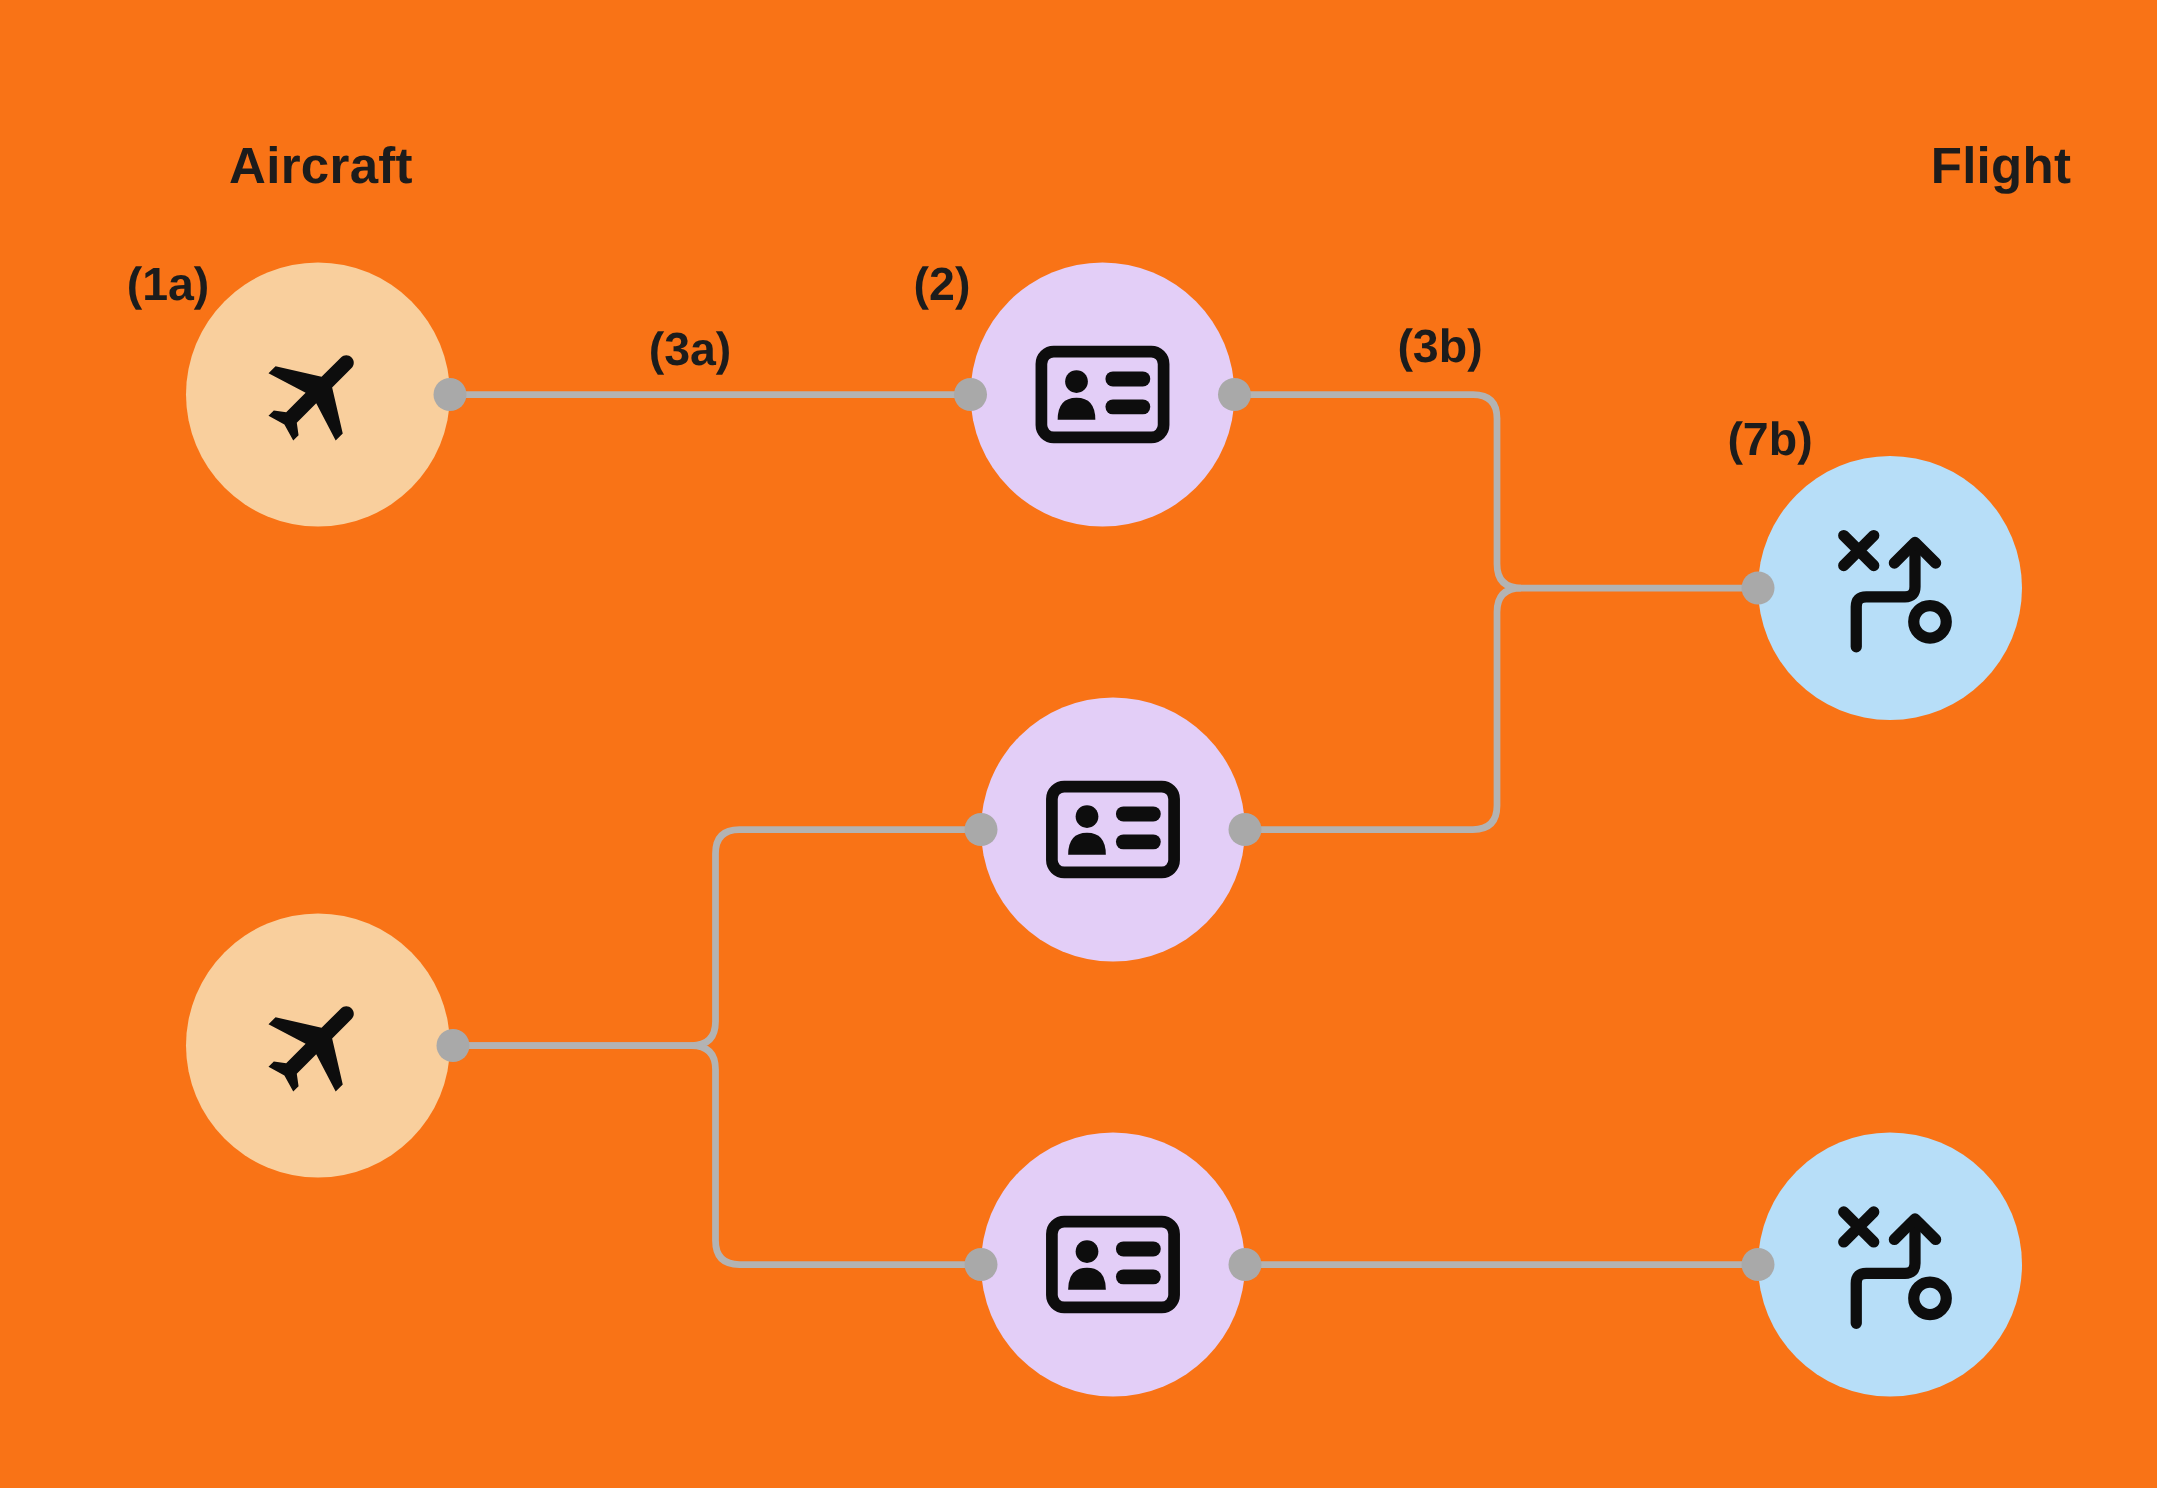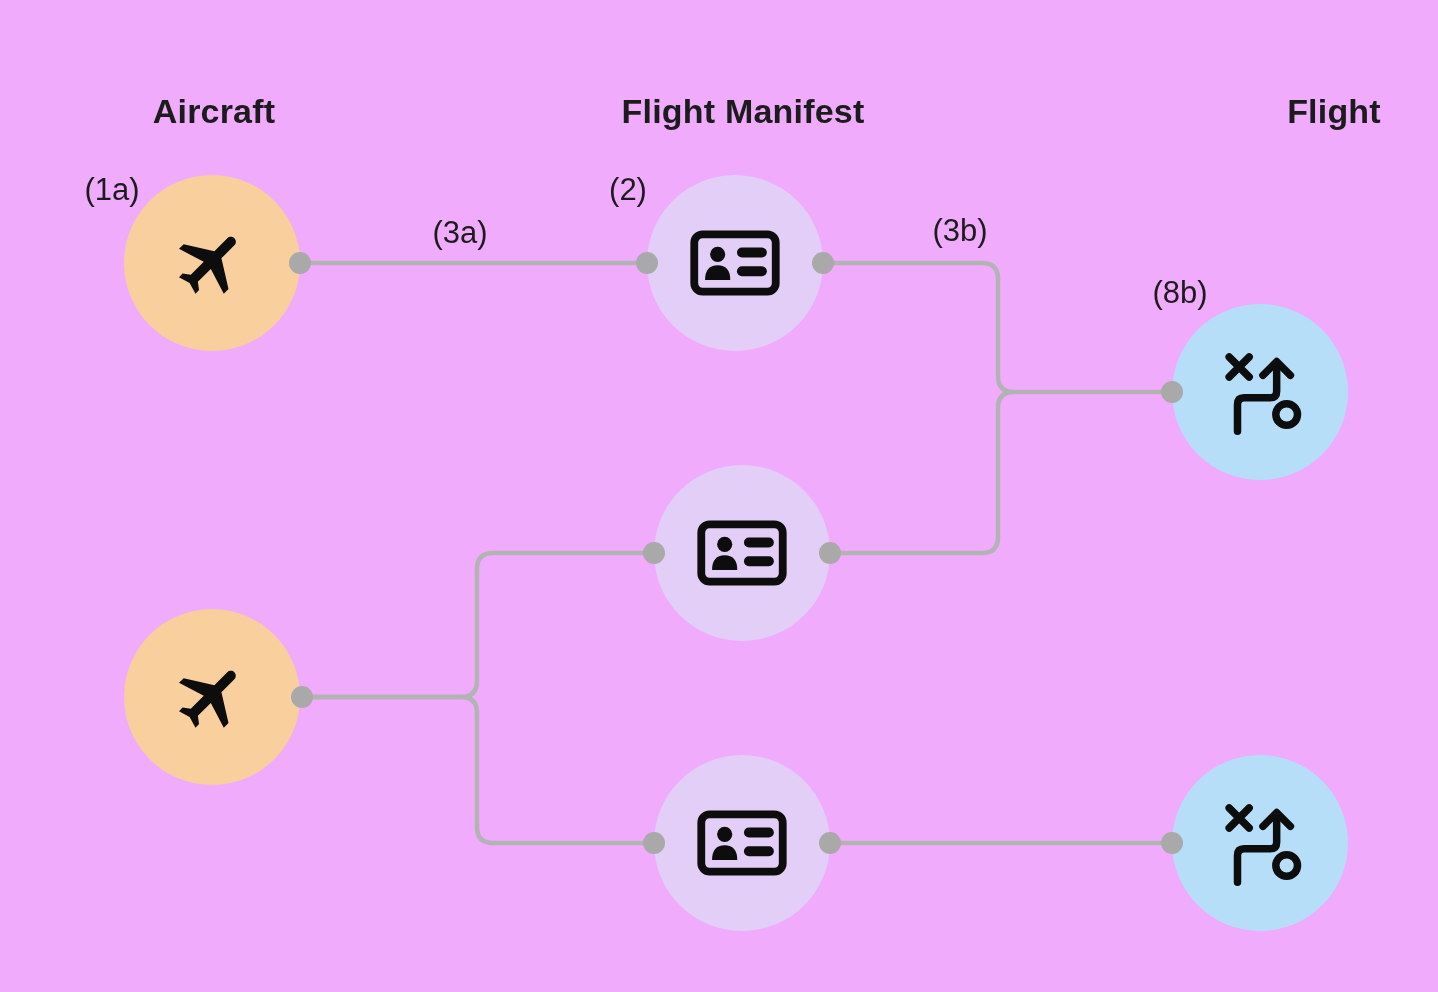--- a/index.html
+++ b/index.html
@@ -5,37 +5,37 @@
   html, body {
     margin: 0;
     padding: 0;
     background: #ffffff;
     font-family: "Liberation Sans", "DejaVu Sans", sans-serif;
   }
   .canvas {
     position: relative;
     width: 1438px;
     height: 992px;
-    background: #f0abfc;
+    background: #f97316;
     overflow: hidden;
   }
   .col-title {
     position: absolute;
     transform: translateX(-50%);
     font-size: 34px;
     font-weight: 600;
     color: #1c1c1c;
     letter-spacing: 0.2px;
     white-space: nowrap;
   }
   .annot {
     position: absolute;
     transform: translateX(-50%);
     font-size: 31px;
-    font-weight: 400;
+    font-weight: 700;
     color: #1c1c1c;
     white-space: nowrap;
   }
   .edge-layer {
     position: absolute;
     left: 0; top: 0;
     width: 1438px;
     height: 992px;
     z-index: 2;
     pointer-events: none;
@@ -84,21 +84,20 @@
       <g id="def-strategy" fill="none" stroke="#0d0d0d" stroke-width="1.8" stroke-linecap="round" stroke-linejoin="round">
         <path d="M4.6 3.6 L9.4 8.4 M9.4 3.6 L4.6 8.4"></path>
         <path d="M6.6 21.4 L6.6 15 Q6.6 13.4 8.2 13.4 L14.4 13.4 Q16 13.4 16 11.8 L16 5.6"></path>
         <path d="M12.7 8 L16 4.7 L19.3 8"></path>
         <circle cx="18.4" cy="17.4" r="2.6"></circle>
       </g>
     </defs>
   </svg>
 
   <div class="col-title" style="left:214px; top:92px">Aircraft</div>
-  <div class="col-title" style="left:743px; top:92px">Flight Manifest</div>
   <div class="col-title" style="left:1334px; top:92px">Flight</div>
 
   <div class="node node-aircraft" style="left:124px; top:175px">
     <svg width="80" height="80" viewBox="0 0 24 24">
         <use href="#def-airplane"></use>
       </svg>
   </div>
   <div class="node node-aircraft" style="left:124px; top:609px">
     <svg width="80" height="80" viewBox="0 0 24 24">
         <use href="#def-airplane"></use>
@@ -149,15 +148,15 @@
     <circle class="port" cx="654" cy="843" r="11"></circle>
     <circle class="port" cx="830" cy="843" r="11"></circle>
     <circle class="port" cx="1172" cy="392" r="11"></circle>
     <circle class="port" cx="1172" cy="843" r="11"></circle>
   </svg>
 
   <div class="annot" style="left:112px; top:172px">(1a)</div>
   <div class="annot" style="left:628px; top:172px">(2)</div>
   <div class="annot" style="left:460px; top:215px">(3a)</div>
   <div class="annot" style="left:960px; top:213px">(3b)</div>
-  <div class="annot" style="left:1180px; top:275px">(8b)</div>
+  <div class="annot" style="left:1180px; top:275px">(7b)</div>
 
 </div>
 
 </body></html>

